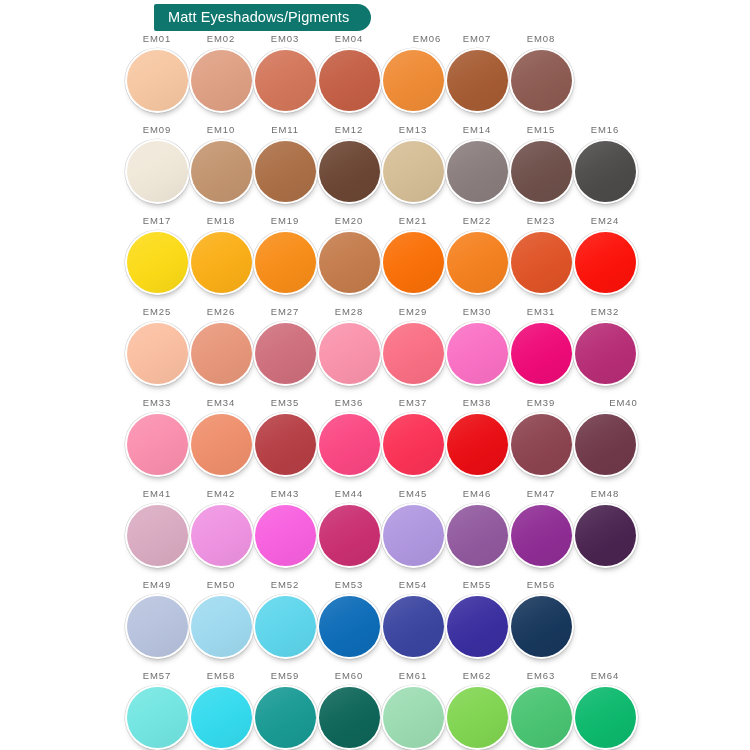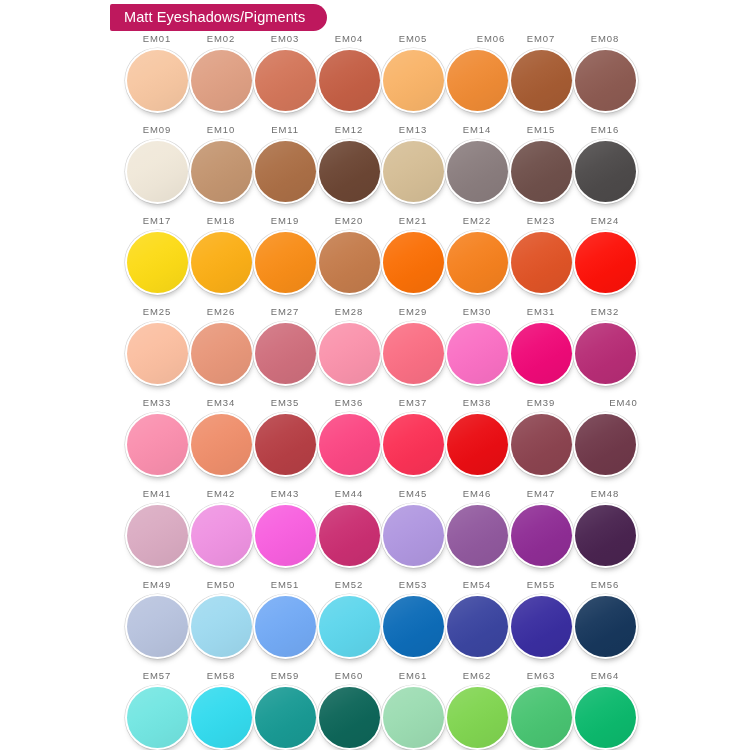--- a/index.html
+++ b/index.html
@@ -88,21 +88,21 @@
                 rgba(255,255,255,0.13) 0%,
                 rgba(255,255,255,0.03) 38%,
                 rgba(0,0,0,0.015) 62%,
                 rgba(0,0,0,0.06) 100%);
     pointer-events: none;
   }
 </style>
 </head>
 <body>
 
-<div class="header-bar" style="background: #be185d;">
+<div class="header-bar" style="background: #0f766e; margin-left: 44px;">
   <span class="header-title" style="color: rgb(255, 255, 255);">Matt Eyeshadows/Pigments</span>
 </div>
 
 <div class="grid">
     <div class="swatch-row">
       <div class="swatch-cell">
         <div class="swatch-label" style="color: rgb(110, 110, 110);">EM01</div>
         <div class="swatch-disc" style="background: rgb(247, 199, 162);"></div>
       </div>
       <div class="swatch-cell">
@@ -111,24 +111,20 @@
       </div>
       <div class="swatch-cell">
         <div class="swatch-label" style="color: rgb(110, 110, 110);">EM03</div>
         <div class="swatch-disc" style="background: rgb(211, 118, 90);"></div>
       </div>
       <div class="swatch-cell">
         <div class="swatch-label" style="color: rgb(110, 110, 110);">EM04</div>
         <div class="swatch-disc" style="background: rgb(196, 95, 69);"></div>
       </div>
       <div class="swatch-cell">
-        <div class="swatch-label" style="color: rgb(110, 110, 110);">EM05</div>
-        <div class="swatch-disc" style="background: rgb(249, 180, 105);"></div>
-      </div>
-      <div class="swatch-cell">
         <div class="swatch-label" style="color: rgb(110, 110, 110); margin-left: 28px;">EM06</div>
         <div class="swatch-disc" style="background: rgb(239, 139, 53);"></div>
       </div>
       <div class="swatch-cell">
         <div class="swatch-label" style="color: rgb(110, 110, 110);">EM07</div>
         <div class="swatch-disc" style="background: rgb(166, 92, 51);"></div>
       </div>
       <div class="swatch-cell">
         <div class="swatch-label" style="color: rgb(110, 110, 110);">EM08</div>
         <div class="swatch-disc" style="background: rgb(141, 91, 82);"></div>
@@ -307,24 +303,20 @@
     <div class="swatch-row">
       <div class="swatch-cell">
         <div class="swatch-label" style="color: rgb(110, 110, 110);">EM49</div>
         <div class="swatch-disc" style="background: rgb(184, 195, 222);"></div>
       </div>
       <div class="swatch-cell">
         <div class="swatch-label" style="color: rgb(110, 110, 110);">EM50</div>
         <div class="swatch-disc" style="background: rgb(159, 218, 240);"></div>
       </div>
       <div class="swatch-cell">
-        <div class="swatch-label" style="color: rgb(110, 110, 110);">EM51</div>
-        <div class="swatch-disc" style="background: rgb(115, 170, 245);"></div>
-      </div>
-      <div class="swatch-cell">
         <div class="swatch-label" style="color: rgb(110, 110, 110);">EM52</div>
         <div class="swatch-disc" style="background: rgb(94, 214, 236);"></div>
       </div>
       <div class="swatch-cell">
         <div class="swatch-label" style="color: rgb(110, 110, 110);">EM53</div>
         <div class="swatch-disc" style="background: rgb(13, 108, 184);"></div>
       </div>
       <div class="swatch-cell">
         <div class="swatch-label" style="color: rgb(110, 110, 110);">EM54</div>
         <div class="swatch-disc" style="background: rgb(59, 69, 160);"></div>

